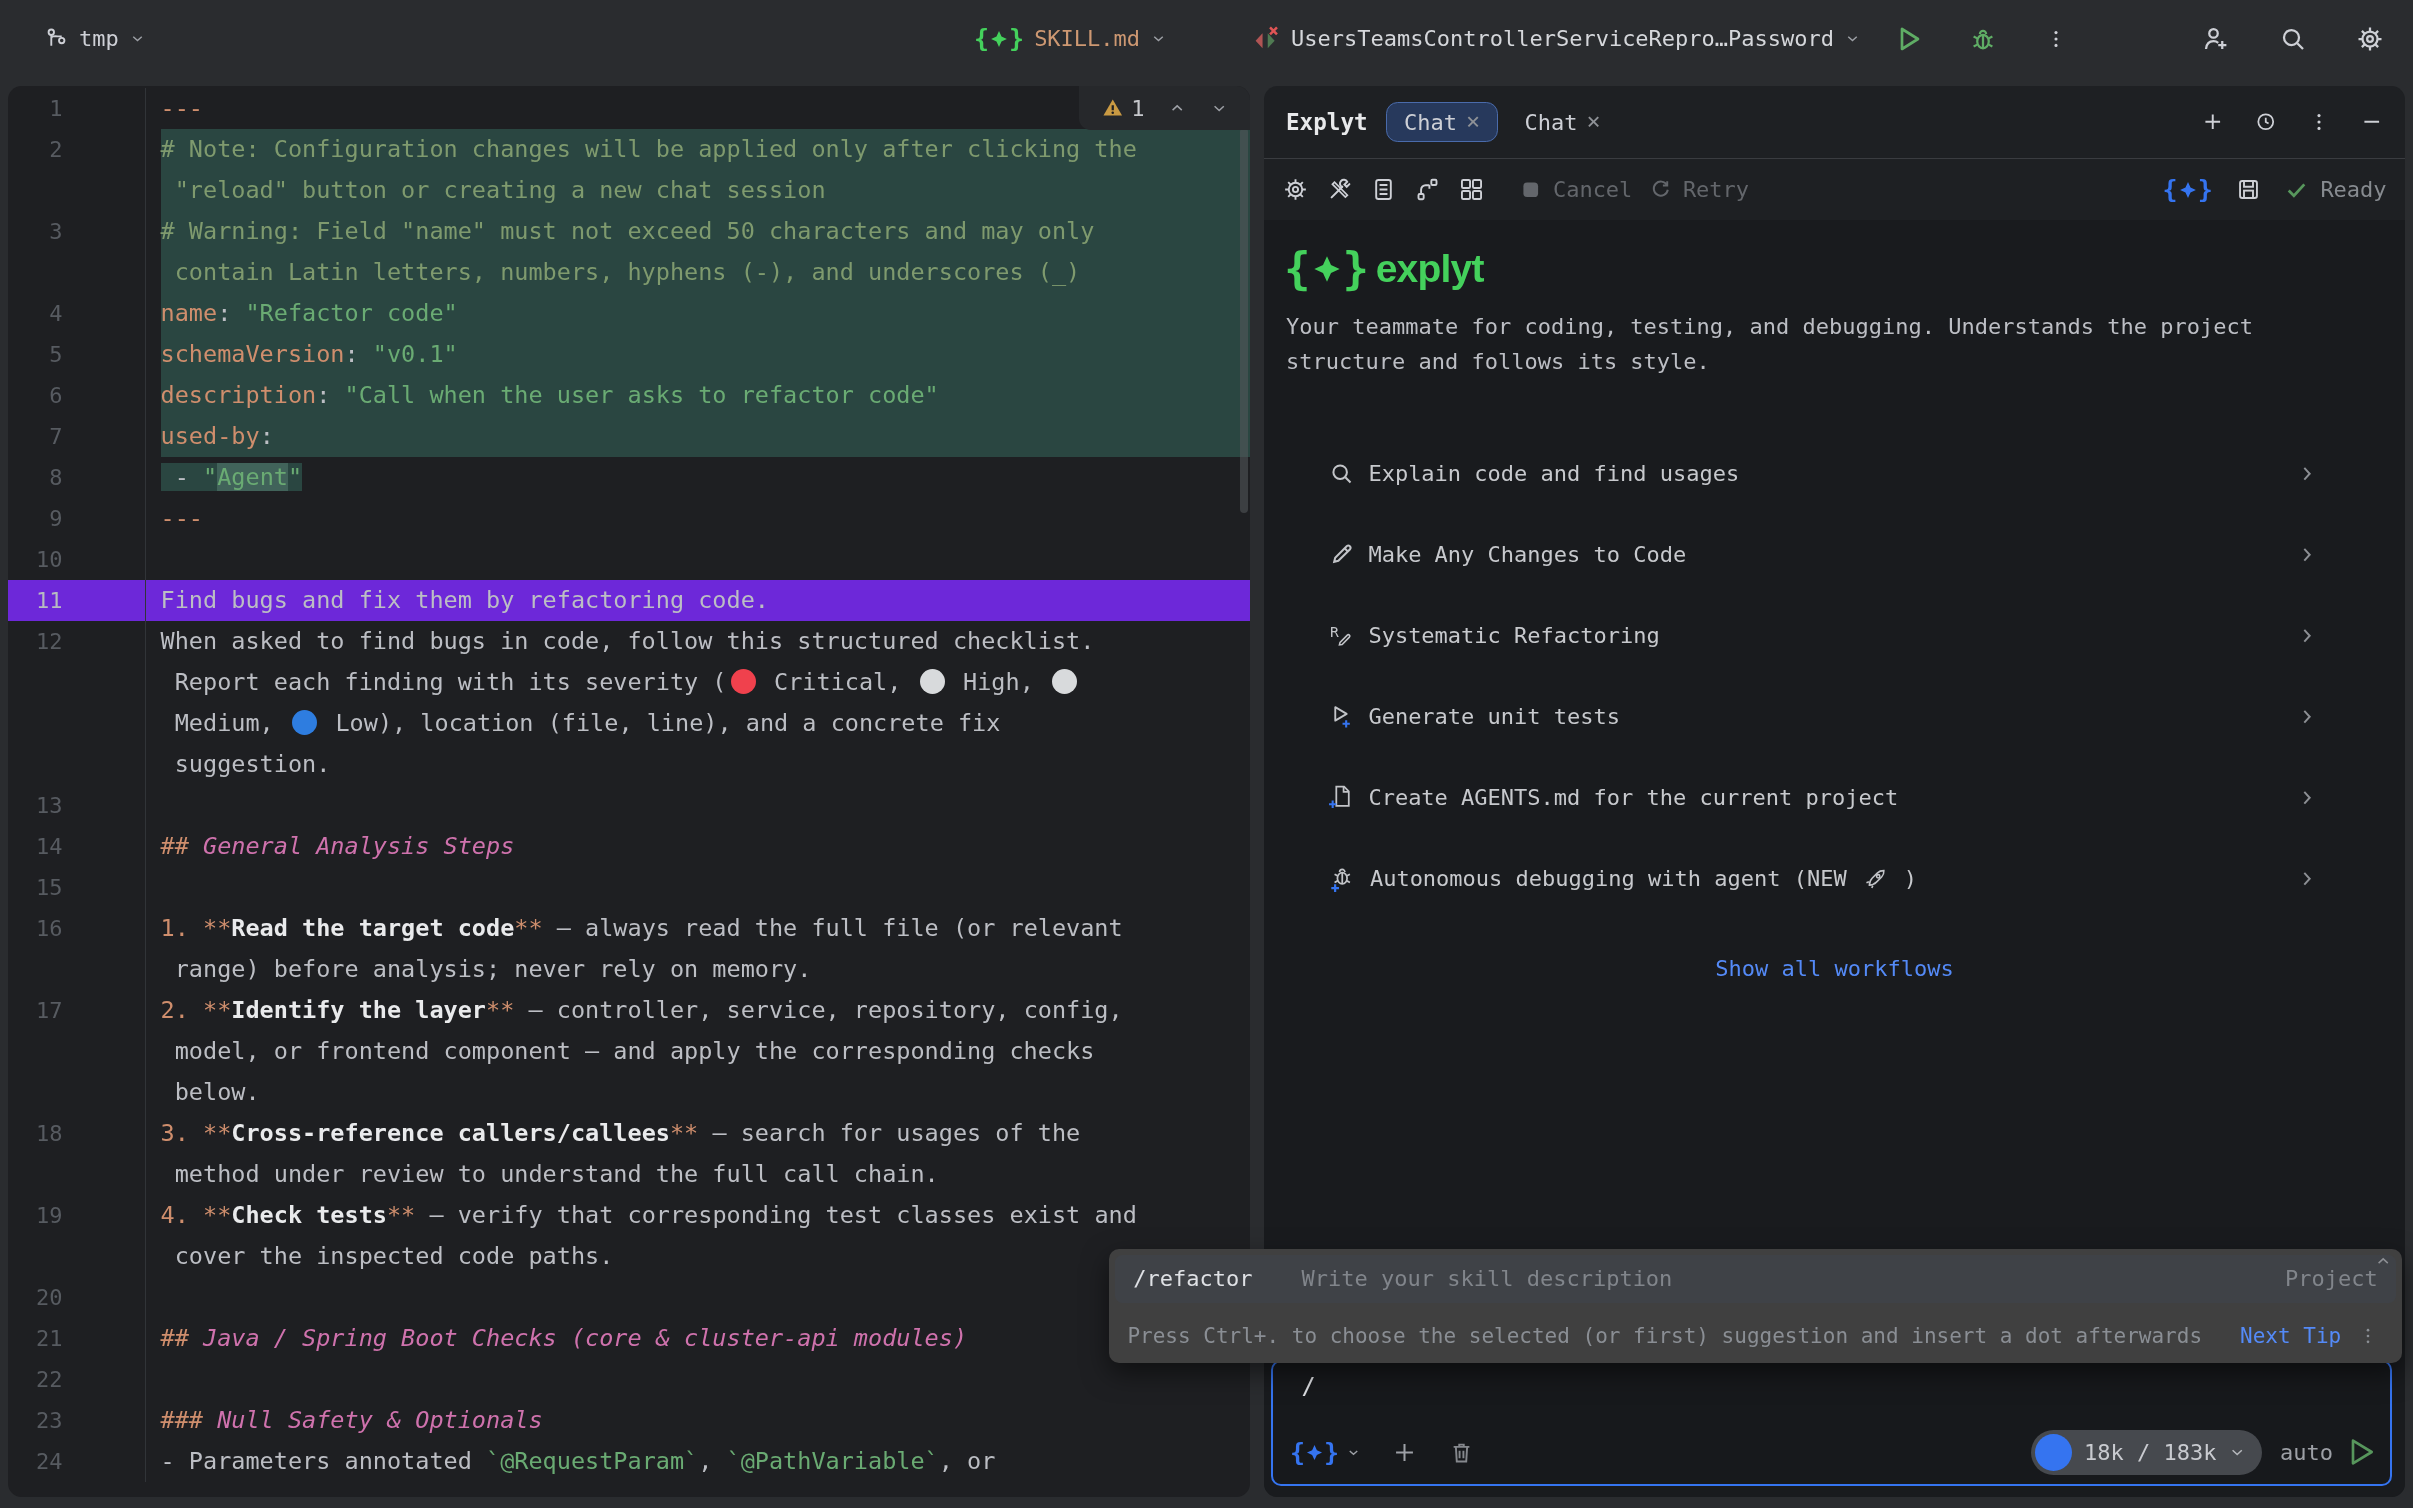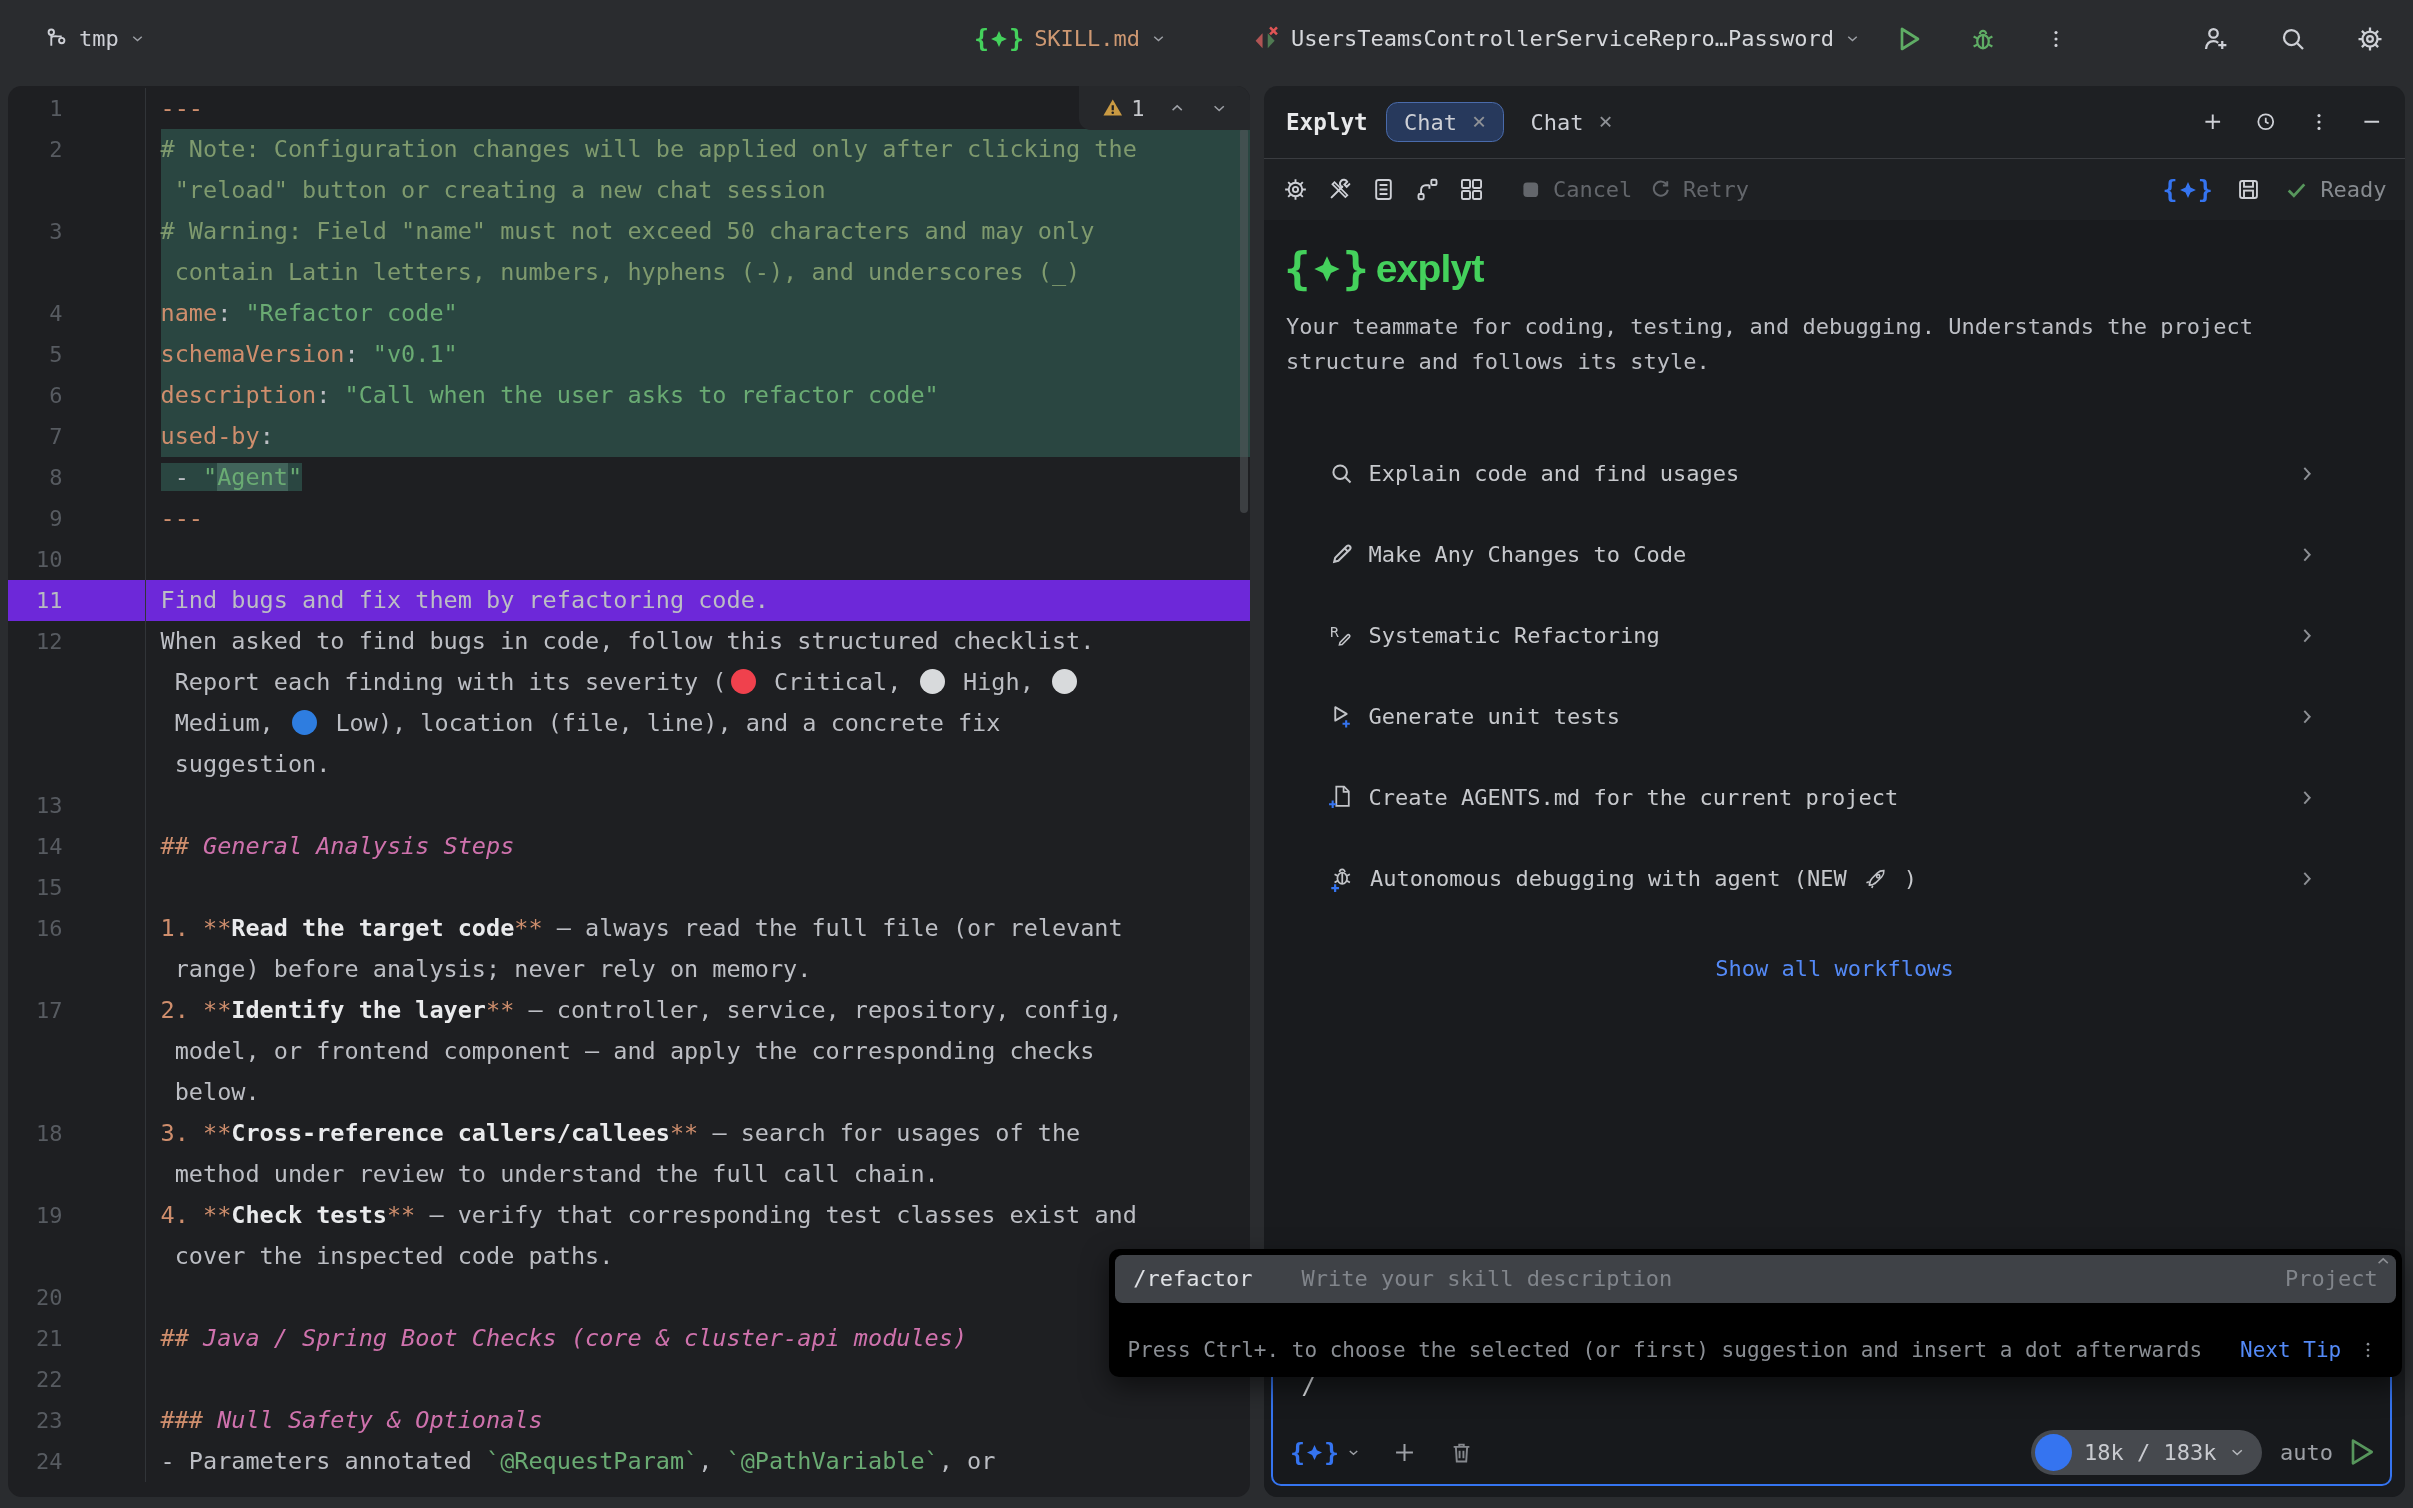--- a/index.html
+++ b/index.html
@@ -24,39 +24,39 @@
   .dot{display:inline-block;width:25px;height:25px;border-radius:50%;vertical-align:-4.2px;margin:0 4.2px}
   #warn-badge{position:absolute;top:0;right:0;height:44px;background:#26282b;border-bottom-left-radius:11.7px;
     display:flex;align-items:center;gap:23.5px;padding:0 22px;color:#c6c8cc;font-size:22px;z-index:3}
   #ed-scroll{position:absolute;right:2.5px;top:42px;width:7.5px;height:385px;background:#56595d;opacity:.55;border-radius:4.2px}
   
   #panel{position:absolute;left:1264px;top:86px;width:1141px;height:1411px;background:#1e2023;border-radius:13.4px;
     overflow:hidden;display:flex;flex-direction:column}
   .p-tabs{height:72px;border-bottom:0.8px solid #3a3c40;display:flex;align-items:center;padding:0 22px;flex:0 0 auto}
   .p-title{font-weight:bold;color:#e8e9eb;font-size:22.6px;margin-right:18.4px}
   #tabs-holder{display:flex;gap:8.4px;align-items:center}
-  .tab{display:flex;align-items:center;gap:15px;padding:6.7px 17px;border-radius:11.7px;color:#ced0d6;font-size:22px;border:1.7px solid transparent}
+  .tab{display:flex;align-items:center;gap:9px;padding:6.7px 17px;border-radius:11.7px;color:#ced0d6;font-size:22px;border:1.7px solid transparent}
   .tab.active{border-color:#4a6bab;background:#27395c}
   .tab .x{color:#8e9196;font-size:23.5px;line-height:1}
   .ht-icons{margin-left:auto;display:flex;align-items:center;gap:30px;color:#ced0d6}
   .p-toolbar{height:61px;display:flex;align-items:center;padding:0 18.4px;gap:17px;flex:0 0 auto}
   .tb-btn{display:flex;align-items:center;gap:10px;color:#63666b;font-size:22px}
   .tb-right{margin-left:auto;display:flex;align-items:center;gap:22px}
   .ready-txt{color:#878b90;font-size:22px}
   .p-content{flex:1;background:#191b1e;position:relative}
   .logo{position:absolute;left:20px;top:27px;display:flex;align-items:center;color:#44d15c}
   .logo .br{font-size:44px;font-weight:bold;line-height:1}
   .logo-word{font-family:"Liberation Sans",sans-serif;font-weight:bold;font-size:39px;margin-left:6.7px;letter-spacing:-0.8px}
   .desc{position:absolute;left:22px;top:89px;width:1073px;font-size:22px;line-height:35px;color:#bcbec4}
   #wf{position:absolute;left:0;top:213px;width:100%}
   .wf-item{height:81px;display:flex;align-items:center;padding:0 87px 0 64px;gap:13.4px;font-size:22px;color:#c7c9cd}
   .wf-item .chev{margin-left:auto}
   .show-all{position:absolute;top:736px;width:100%;text-align:center;color:#548af7;font-size:22px}
   
-  #popup{position:absolute;left:1109px;top:1249px;width:1293px;height:128px;background:#000000;border-radius:10px;
+  #popup{position:absolute;left:1109px;top:1249px;width:1293px;height:114px;background:#404040;border-radius:10px;
     box-shadow:0 10px 27px rgba(0,0,0,.5);z-index:6}
   .pop-row1{position:absolute;left:5.9px;right:5.9px;top:5.9px;height:48px;background:#3f4247;border-radius:7.5px;
     display:flex;align-items:center;padding:0 18.4px;font-size:22px}
   .cmd{color:#dfe1e5}.hintx{color:#81858b;margin-left:49px}.scope{margin-left:auto;color:#81858b}
   .pop-row2{position:absolute;left:0;right:0;bottom:0;height:54px;display:flex;align-items:center;padding:0 18.4px;font-size:21px;color:#8a8e94}
   .next-tip{color:#548af7;margin-left:38px;white-space:nowrap}
   .pop-caret{position:absolute;top:2.5px;right:10px;color:#8c8f94}
   
   #inputbox{position:absolute;left:1271px;top:1360px;width:1121px;height:126px;border:2.5px solid #3574f0;border-radius:10px;
     background:#17191c;box-sizing:border-box;z-index:5}

